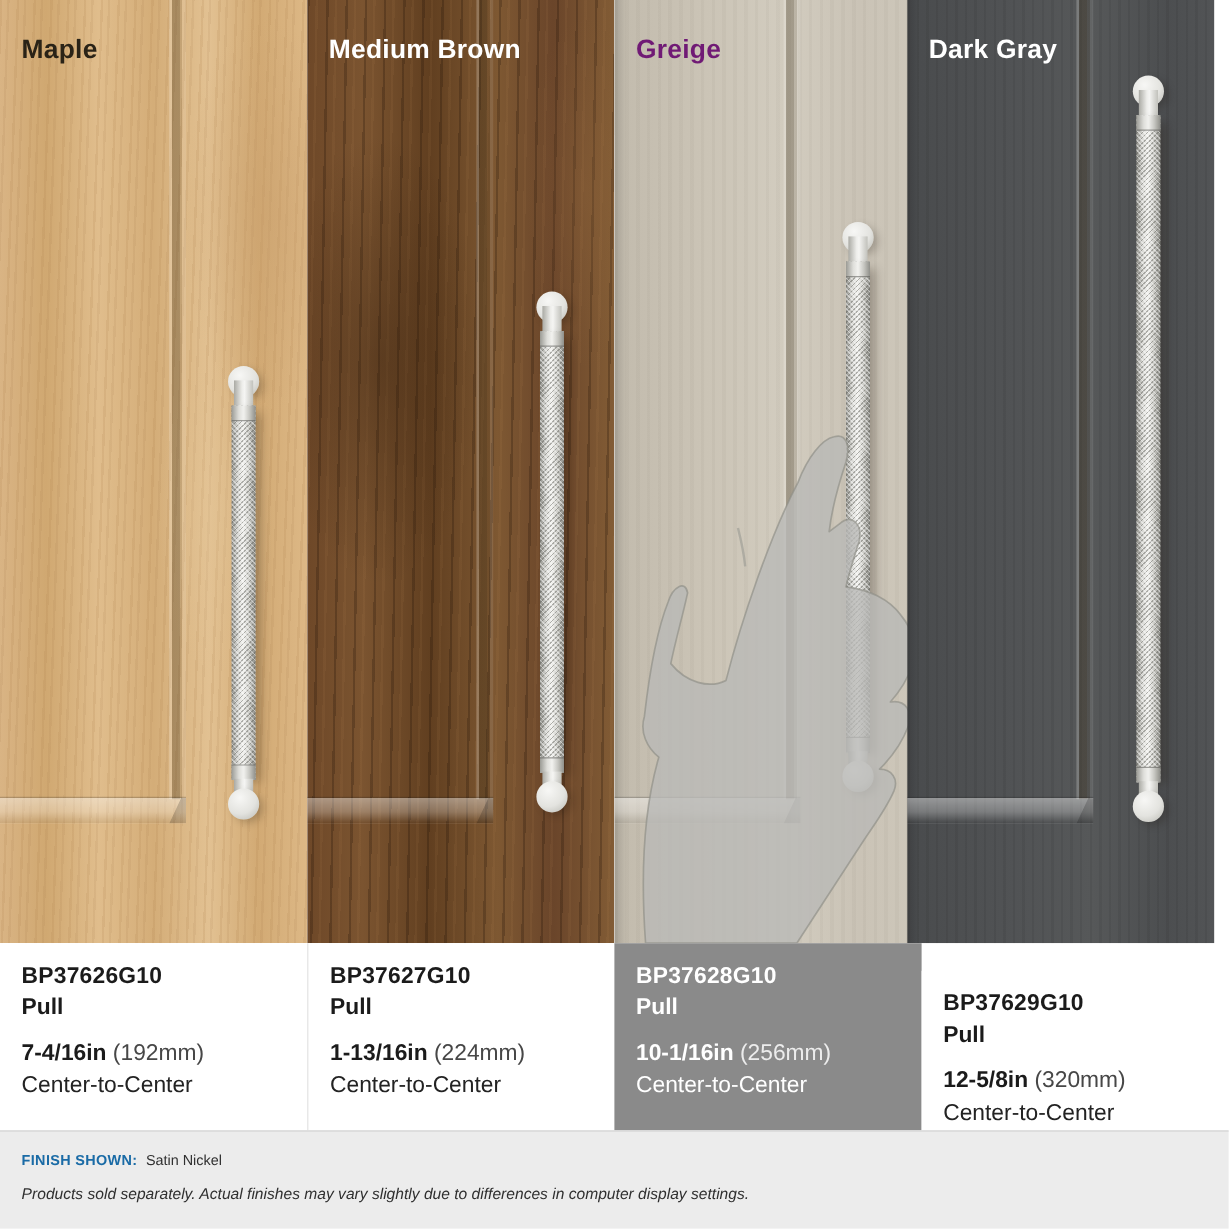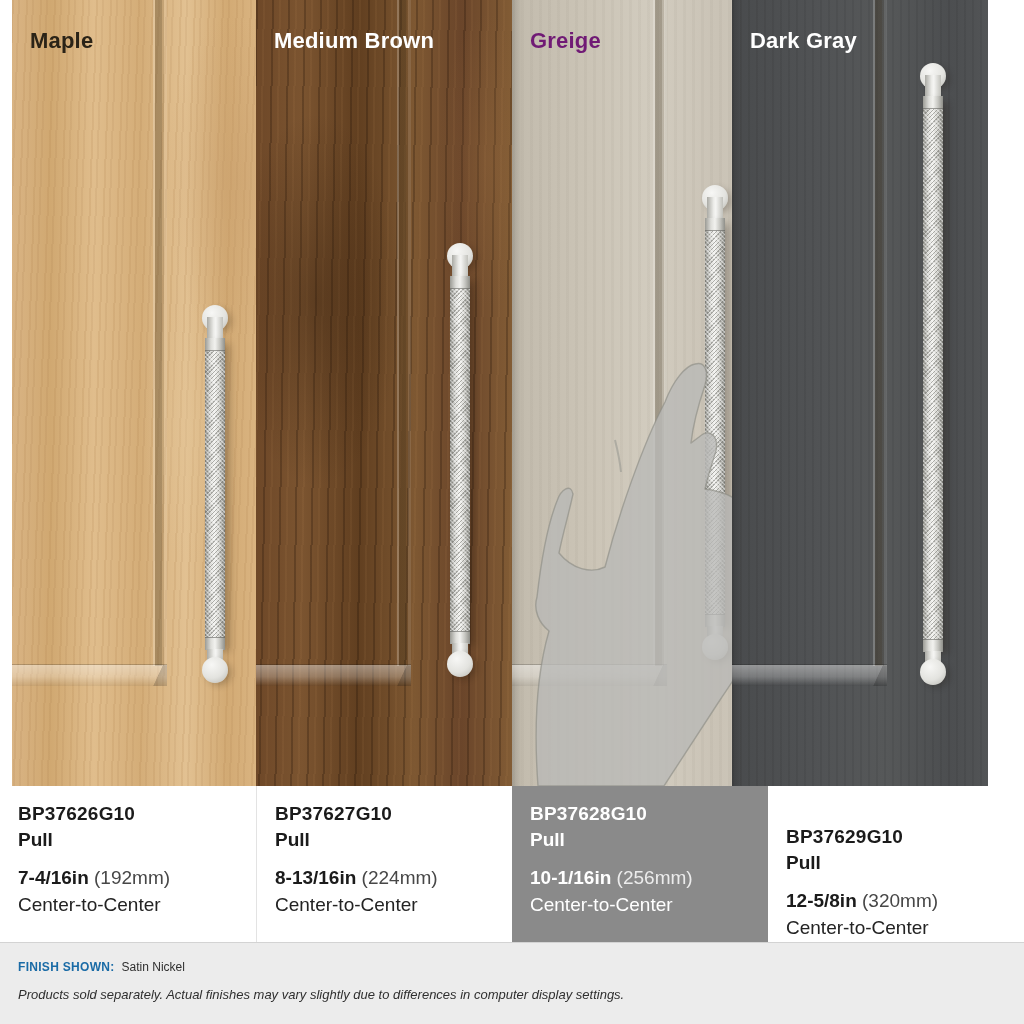--- a/index.html
+++ b/index.html
@@ -2,24 +2,24 @@
 <html><head>
 <meta charset="utf-8">
 <style>
   html,body{margin:0;padding:0;background:#fff;}
   *{box-sizing:border-box;}
   .stage{position:relative;width:1024px;height:1024px;overflow:hidden;
          font-family:"Liberation Sans", sans-serif;}
 
   
   .col{position:absolute;top:0;width:256px;height:786px;overflow:hidden;}
-  .col-1{left:12px;}
+  .col-1{left:0;}
   .col-2{left:256px;}
   .col-3{left:512px;}
-  .col-4{left:732px;}
+  .col-4{left:756px;}
 
   .door{position:absolute;inset:0;}
   .col-1 .door{background:
     radial-gradient(ellipse 95px 230px at 222px 180px, rgba(200,158,108,.45), rgba(200,158,108,0) 72%),
     radial-gradient(ellipse 70px 190px at 180px 430px, rgba(228,198,152,.38), rgba(228,198,152,0) 70%),
     repeating-linear-gradient(92deg, rgba(172,126,74,.16) 0 2px, rgba(0,0,0,0) 2px 6px, rgba(150,105,60,.10) 6px 8px, rgba(0,0,0,0) 8px 14px),
     linear-gradient(90deg,#d9b484,#d0a871 15%,#e0bd8c 32%,#d4ad78 50%,#e2c192 68%,#d2aa74 84%,#ddb886);}
   .col-2 .door{background:
     radial-gradient(ellipse 120px 260px at 60px 300px, rgba(46,26,10,.35), rgba(46,26,10,0) 72%),
     radial-gradient(ellipse 70px 210px at 232px 160px, rgba(152,107,62,.28), rgba(152,107,62,0) 70%),
@@ -205,21 +205,21 @@
   <div class="info-row">
     <div class="card">
       <div class="sku">BP37626G10</div>
       <div class="ptype">Pull</div>
       <div class="size"><span>7-4/16in</span> <span class="mm">(192mm)</span></div>
       <div class="c2c">Center-to-Center</div>
     </div>
     <div class="card">
       <div class="sku">BP37627G10</div>
       <div class="ptype">Pull</div>
-      <div class="size"><span>8-13/16in</span> <span class="mm">(224mm)</span></div>
+      <div class="size"><span>1-13/16in</span> <span class="mm">(224mm)</span></div>
       <div class="c2c">Center-to-Center</div>
     </div>
     <div class="card selected">
       <div class="sku">BP37628G10</div>
       <div class="ptype">Pull</div>
       <div class="size"><span>10-1/16in</span> <span class="mm">(256mm)</span></div>
       <div class="c2c">Center-to-Center</div>
     </div>
     <div class="card">
       <div class="sku">BP37629G10</div>

